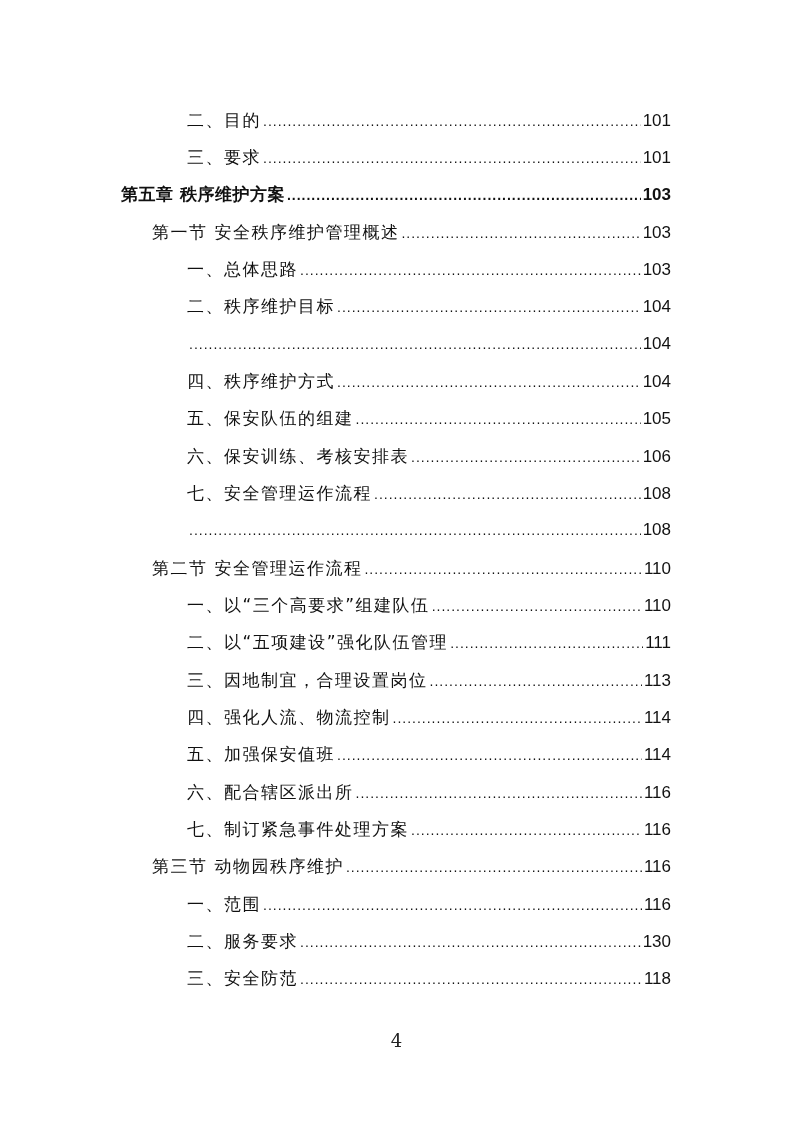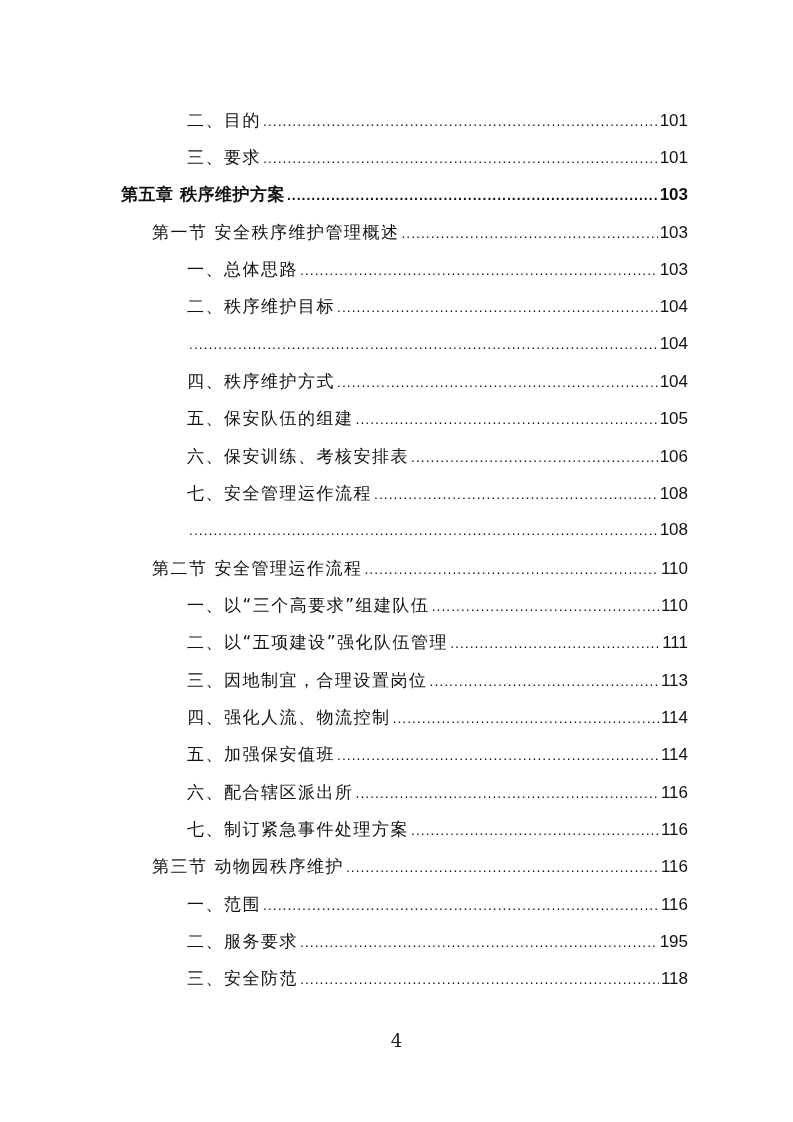--- a/index.html
+++ b/index.html
@@ -1,19 +1,19 @@
 <!DOCTYPE html>
 <html><head>
 <meta charset="utf-8">
 <style>
   html, body { margin: 0; padding: 0; background: #ffffff; }
   body { width: 793px; height: 1122px; position: relative; overflow: hidden;
          font-family: "DejaVu Sans", "Liberation Sans", sans-serif; color: #111; }
   .toc { position: absolute; left: 0; top: 0; width: 793px; }
-  .row { position: absolute; display: flex; align-items: baseline; right: 105px; height: 26px;
+  .row { position: absolute; display: flex; align-items: baseline; right: 122px; height: 26px;
          font-size: 17px; line-height: 26px; }
   .row .label { white-space: nowrap; letter-spacing: 1.5px; }
   .row .dots { flex: 1; overflow: hidden; white-space: nowrap; margin: 0 2px; letter-spacing: 1px;
                font-family: "Liberation Sans", sans-serif; font-size: 14px; }
   .row .dots::after { content: "......................................................................................................................................................................................................................"; }
   .row .page { font-family: "Liberation Sans", sans-serif; font-size: 17px; white-space: nowrap; }
   .lvl-item { left: 187px; }
   .lvl-section { left: 152px; }
   .lvl-chapter { left: 121px; font-weight: bold; }
   .lvl-chapter .label { font-weight: bold; letter-spacing: 0.5px; }
@@ -130,21 +130,21 @@
     <span class="page">116</span>
   </div>
   <div class="row lvl-item" style="top:891px">
     <span class="label">一、范围</span>
     <span class="dots"></span>
     <span class="page">116</span>
   </div>
   <div class="row lvl-item" style="top:928px">
     <span class="label">二、服务要求</span>
     <span class="dots"></span>
-    <span class="page">195</span>
+    <span class="page">130</span>
   </div>
   <div class="row lvl-item" style="top:965px">
     <span class="label">三、安全防范</span>
     <span class="dots"></span>
     <span class="page">118</span>
   </div>
 </div>
 
 <div class="page-number">4</div>
 

